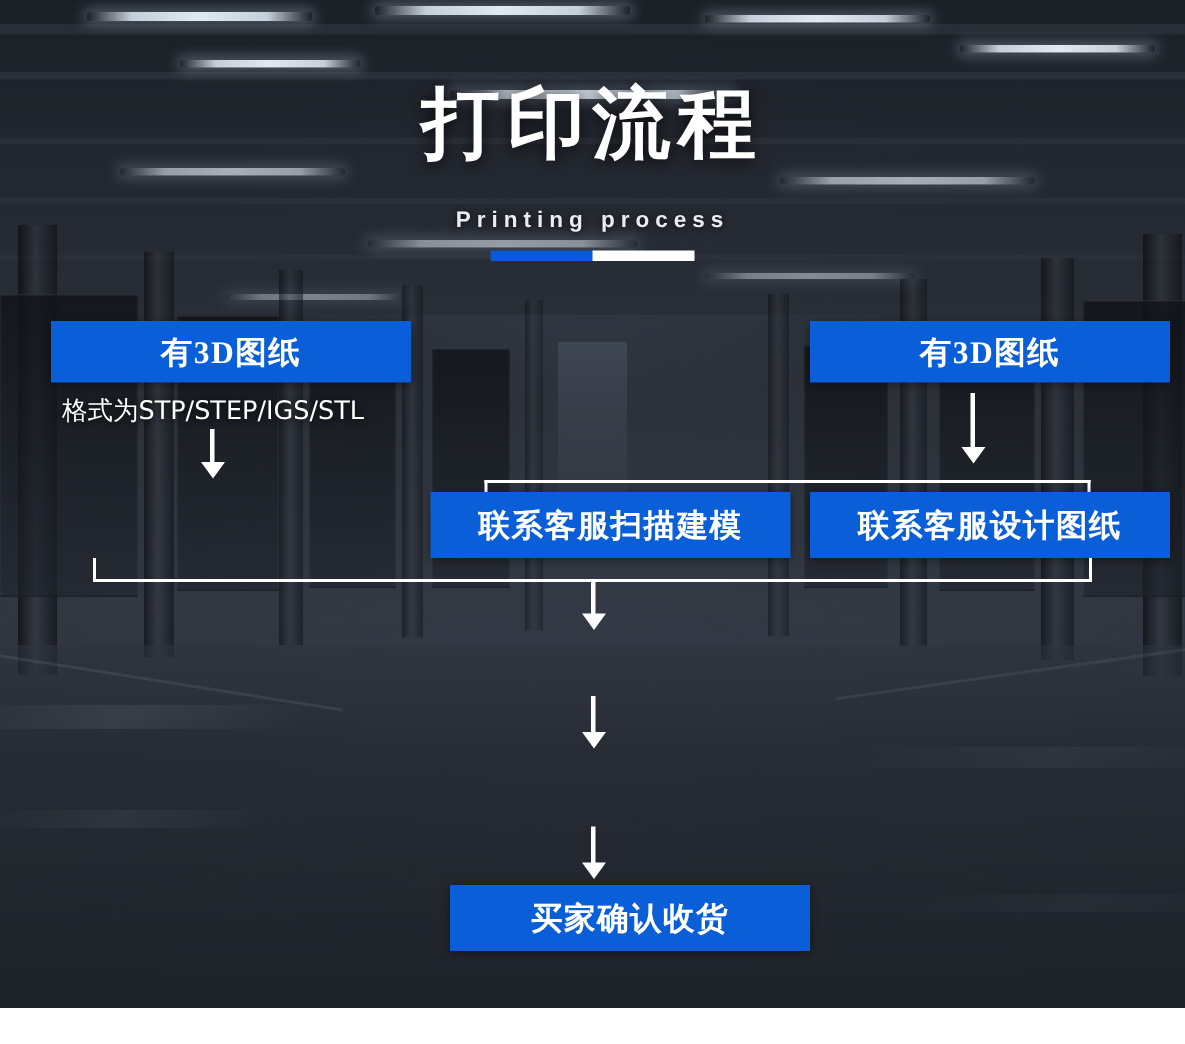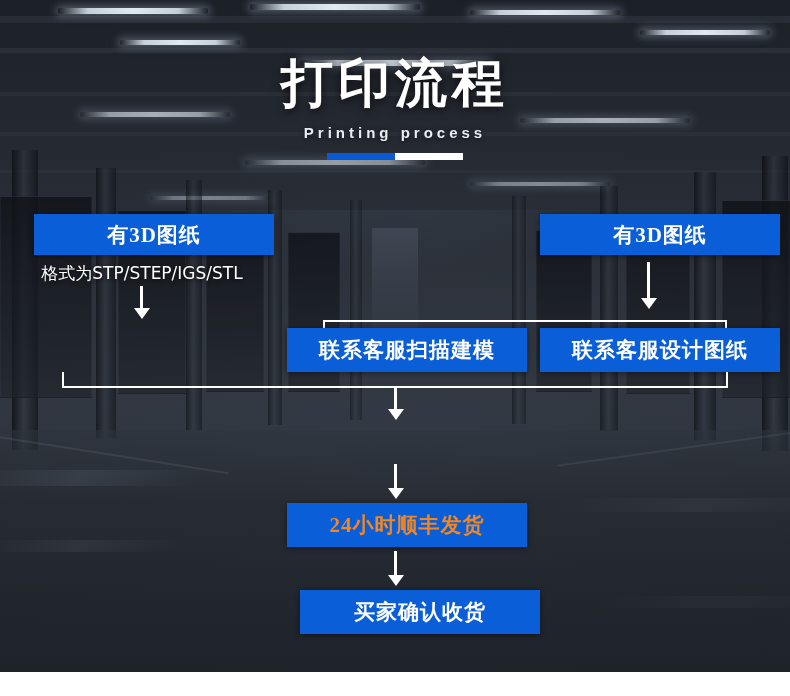--- a/index.html
+++ b/index.html
@@ -97,21 +97,21 @@
   .title-cn {
     font-family: "DejaVu Sans", "Liberation Sans", sans-serif;
     font-size: 52px;
     font-weight: bold;
     color: #ffffff;
     letter-spacing: 5px;
     line-height: 62px;
     text-shadow: 0 2px 10px rgba(0,0,0,0.75);
   }
   .title-en {
-    margin-top: 10px;
+    margin-top: 24px;
     font-size: 15px;
     font-weight: bold;
     color: #e9edf2;
     letter-spacing: 4px;
     text-shadow: 0 1px 5px rgba(0,0,0,0.7);
   }
   .divider {
     margin: 12px auto 0 auto;
     width: 136px;
     height: 7px;
@@ -259,20 +259,19 @@
   <div class="box" style="left:528px;top:328px;width:240px;height:44px;">联系客服设计图纸</div>
 
   <div class="bracket-down" style="left:62px;top:372px;width:662px;"></div>
   <div class="vline" style="left:394px;top:386px;height:27px;"></div>
   <div class="arrow-head" style="left:388px;top:409px;"></div>
 
 
   <div class="vline" style="left:394px;top:464px;height:26px;"></div>
   <div class="arrow-head" style="left:388px;top:488px;"></div>
 
-  <div class="box orange" style="left:275px;top:503px;width:240px;height:44px;">24小时顺丰发货</div>
 
   <div class="vline" style="left:394px;top:551px;height:26px;"></div>
   <div class="arrow-head" style="left:388px;top:575px;"></div>
 
   <div class="box" style="left:288px;top:590px;width:240px;height:44px;">买家确认收货</div>
 
 </div>
 
 </body></html>

